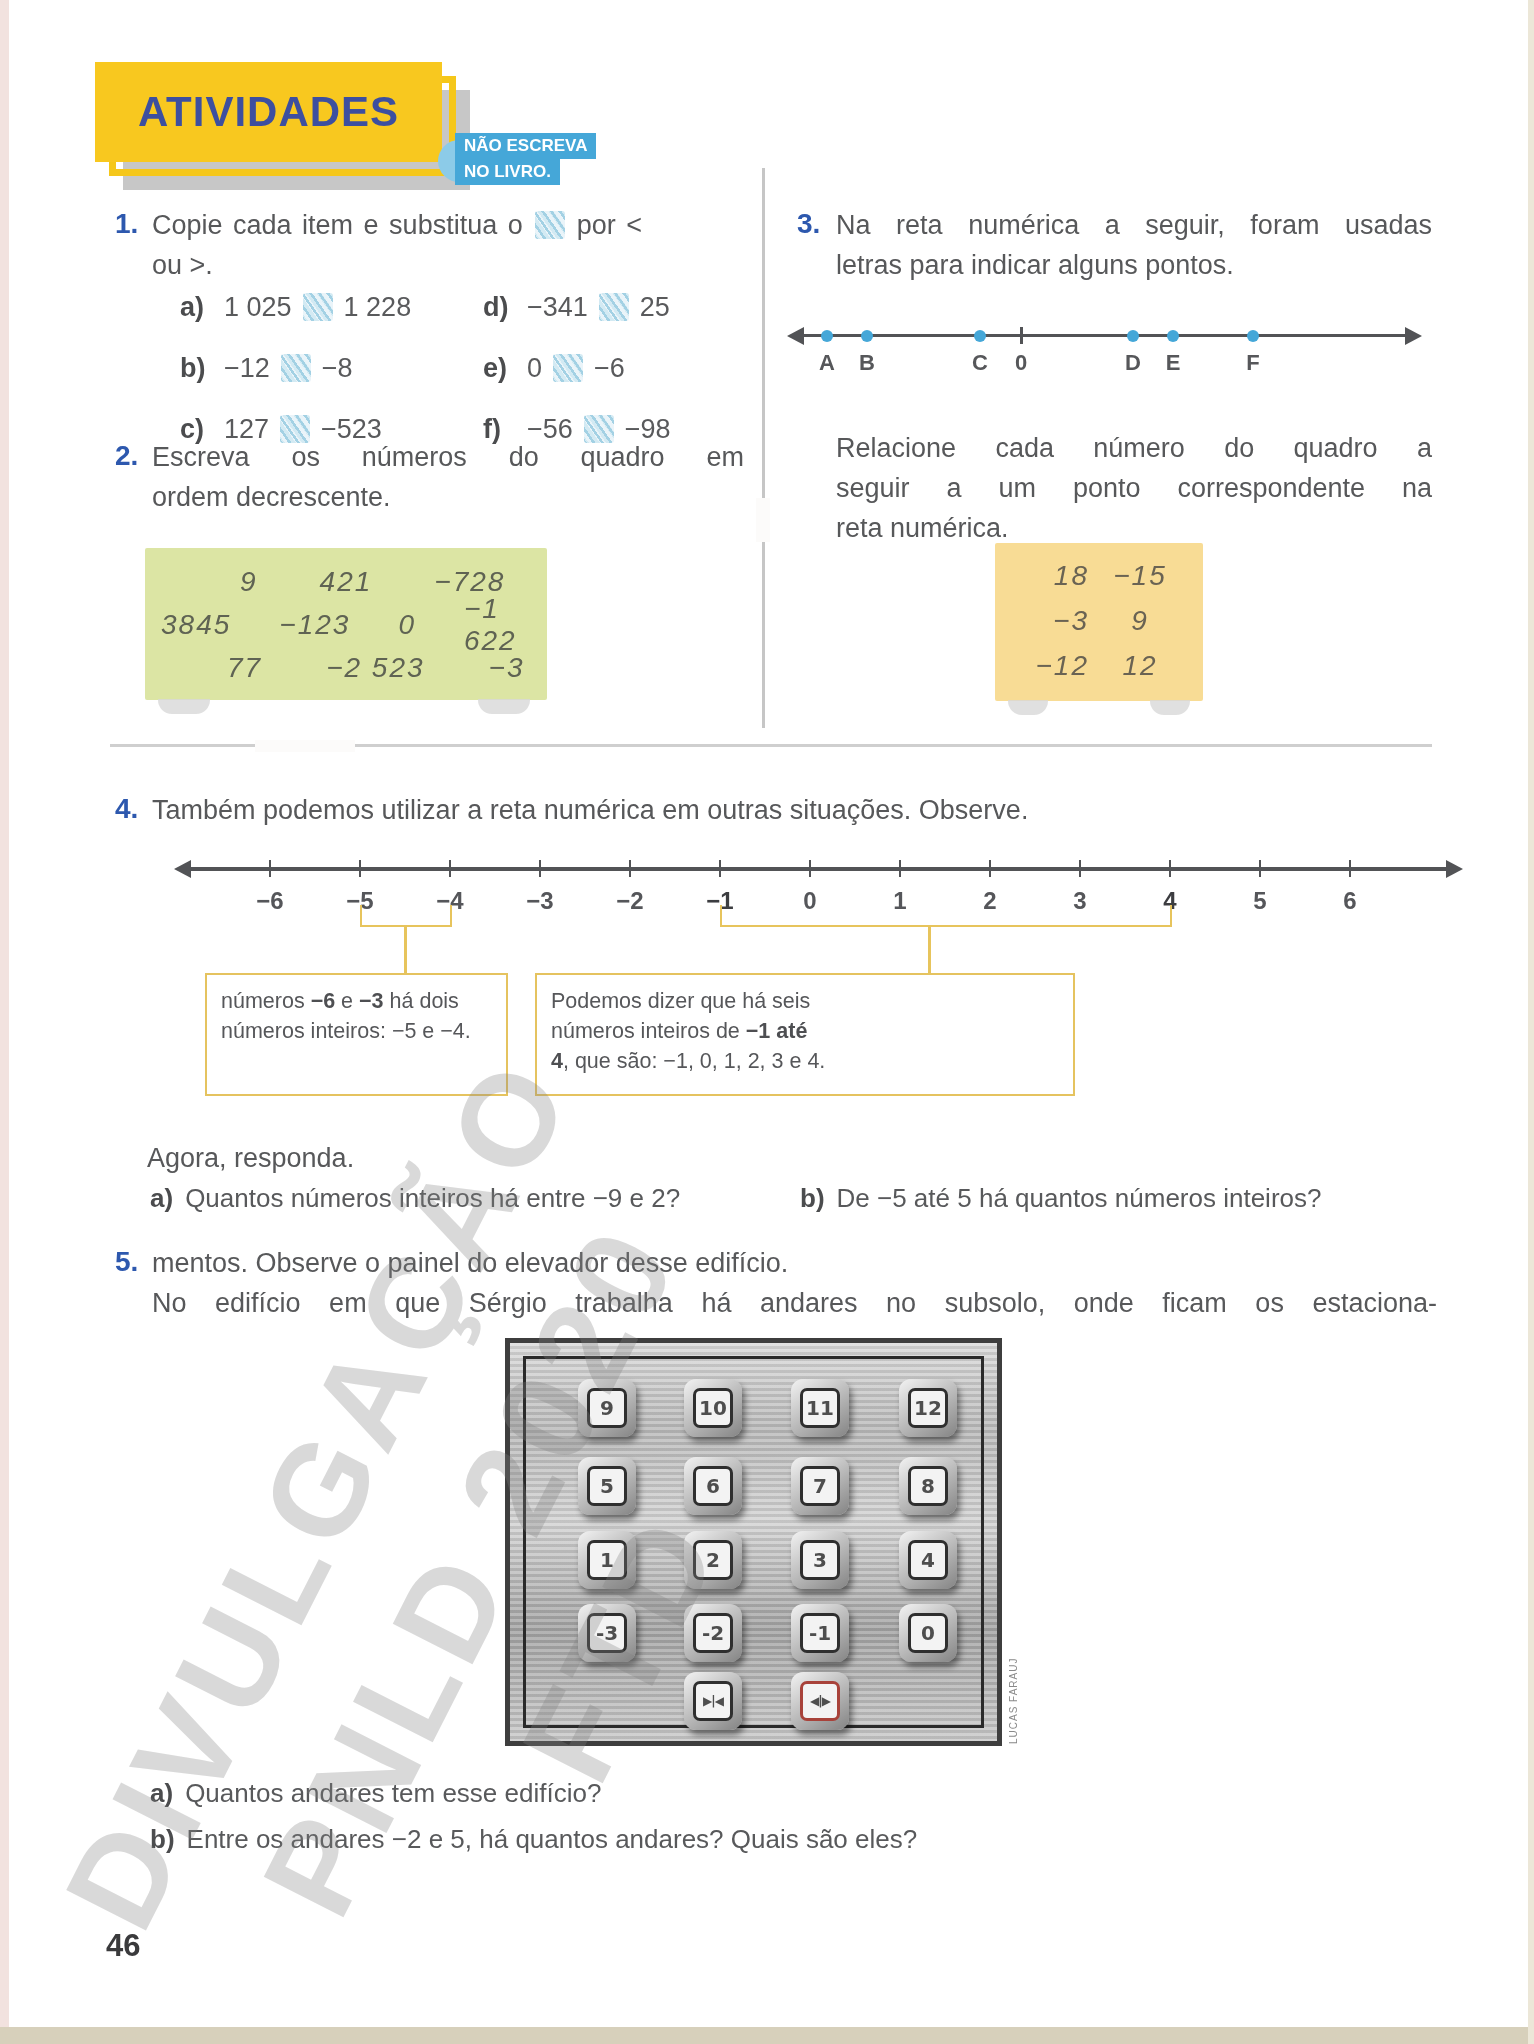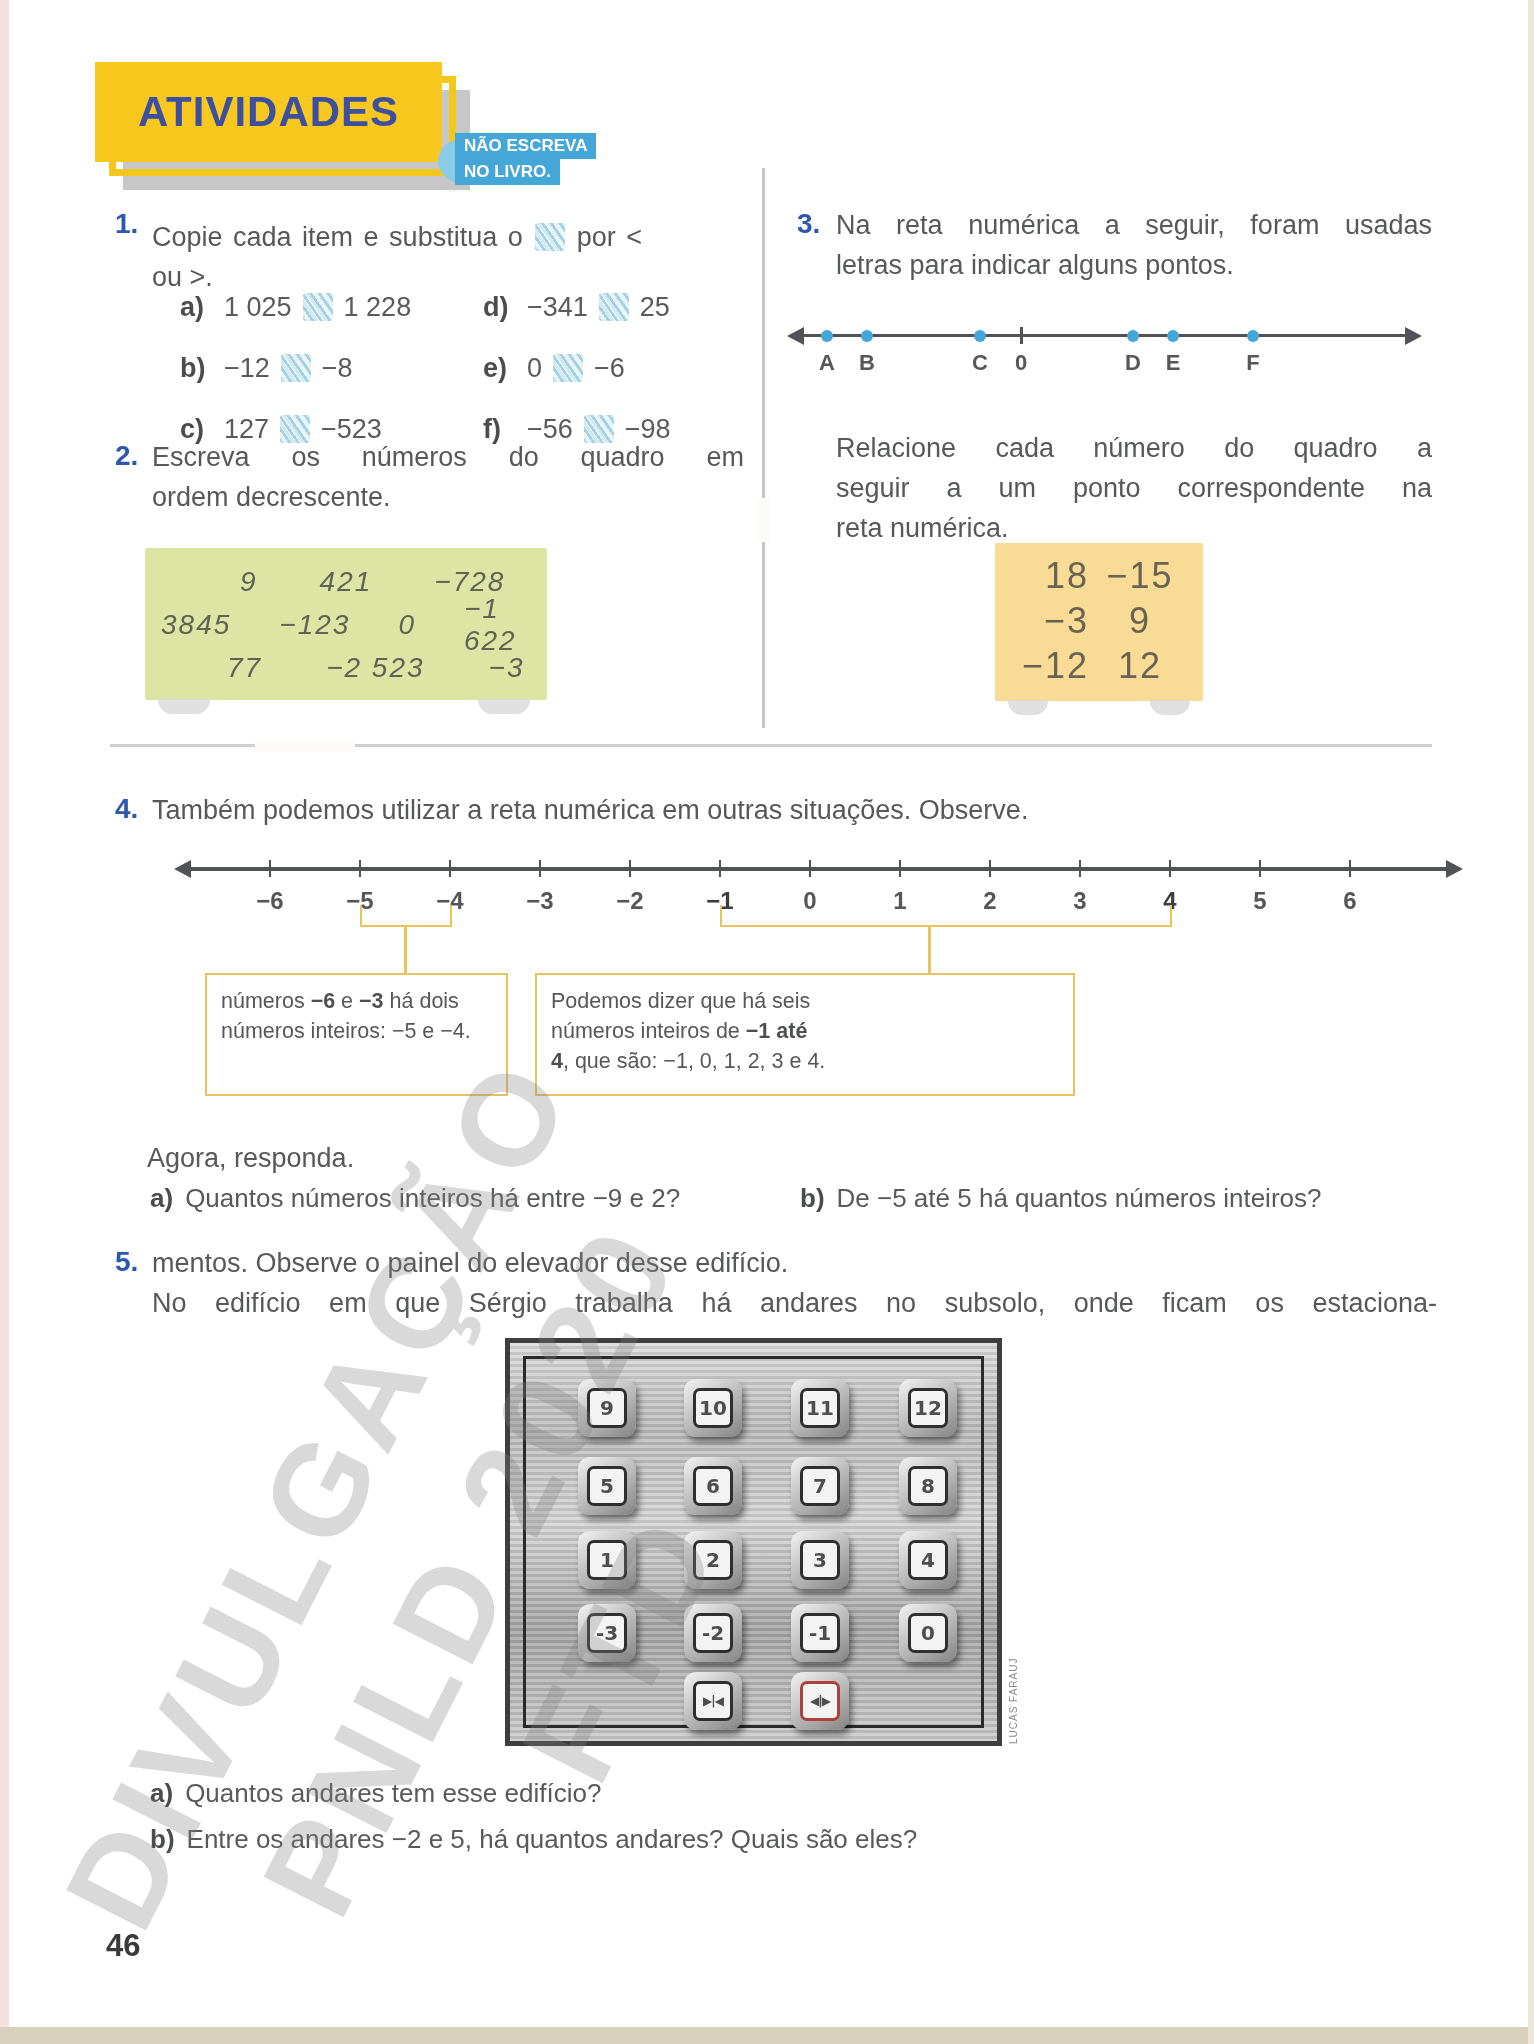--- a/index.html
+++ b/index.html
@@ -50,21 +50,21 @@
   .ival{color:#595a5c;}
 
   
   .greenbox{left:145px;top:548px;width:402px;height:152px;background:#dce5a4;border-radius:2px;padding-top:12px;}
   .gb-row{display:flex;font-size:28px;font-style:italic;color:#5f6353;letter-spacing:2px;height:43px;align-items:center;}
   .gb-row.r0{padding-left:95px;gap:62px;}
   .gb-row.r1{padding-left:16px;gap:48px;}
   .gb-row.r2{padding-left:82px;gap:64px;}
   .curl{position:absolute;height:15px;background:#d8d8d8;border-radius:0 0 14px 14px;opacity:.8;}
   .yellowbox{left:995px;top:543px;width:208px;height:158px;background:#f8dc95;border-radius:2px;padding-top:10px;}
-  .yb-row{display:flex;font-size:36px;color:#6a6353;letter-spacing:2px;height:45px;align-items:center;}
+  .yb-row{display:flex;font-size:28px;font-style:italic;color:#6a6353;letter-spacing:2px;height:45px;align-items:center;}
   .yb-c1{width:100px;text-align:right;padding-right:6px;}
   .yb-c2{width:90px;text-align:center;}
 
   
   .nl{position:absolute;}
   .nl-line{position:absolute;background:#525356;}
   .arrow{position:absolute;width:0;height:0;border-top:9px solid rgba(0,0,0,0);border-bottom:9px solid rgba(0,0,0,0);}
   .arrow.left{border-right:17px solid #525356;}
   .arrow.right{border-left:17px solid #525356;}
   .dot{position:absolute;width:12px;height:12px;border-radius:50%;background:#45a7d8;top:18px;}
@@ -121,21 +121,21 @@
     <span class="atv-title">ATIVIDADES</span>
   </div>
   <div class="abs badge-back"></div>
   <div class="abs badge-line badge-l1">NÃO ESCREVA</div>
   <div class="abs badge-line badge-l2">NO LIVRO.</div>
 
   <div class="abs vdiv"></div>
   <div class="abs smudge" style="left:756px;top:498px;width:14px;height:44px;"></div>
 
   <div class="abs qnum" style="left:115px;top:208px;">1.</div>
-  <div class="abs stmt" style="left:152px;top:217px;width:600px;">
+  <div class="abs stmt" style="left:152px;top:205px;width:600px;">
     <div style="display:flex;align-items:center;gap:12px;word-spacing:3px;">
       <span>Copie cada item e substitua o</span>
       <span class="hatch"></span>
       <span>por &lt;</span>
     </div>
     <div>ou &gt;.</div>
   </div>
   <div class="abs ex1-wrap" id="ex1-items">
       <div class="ex1-col">
         <div class="ex1-item">

